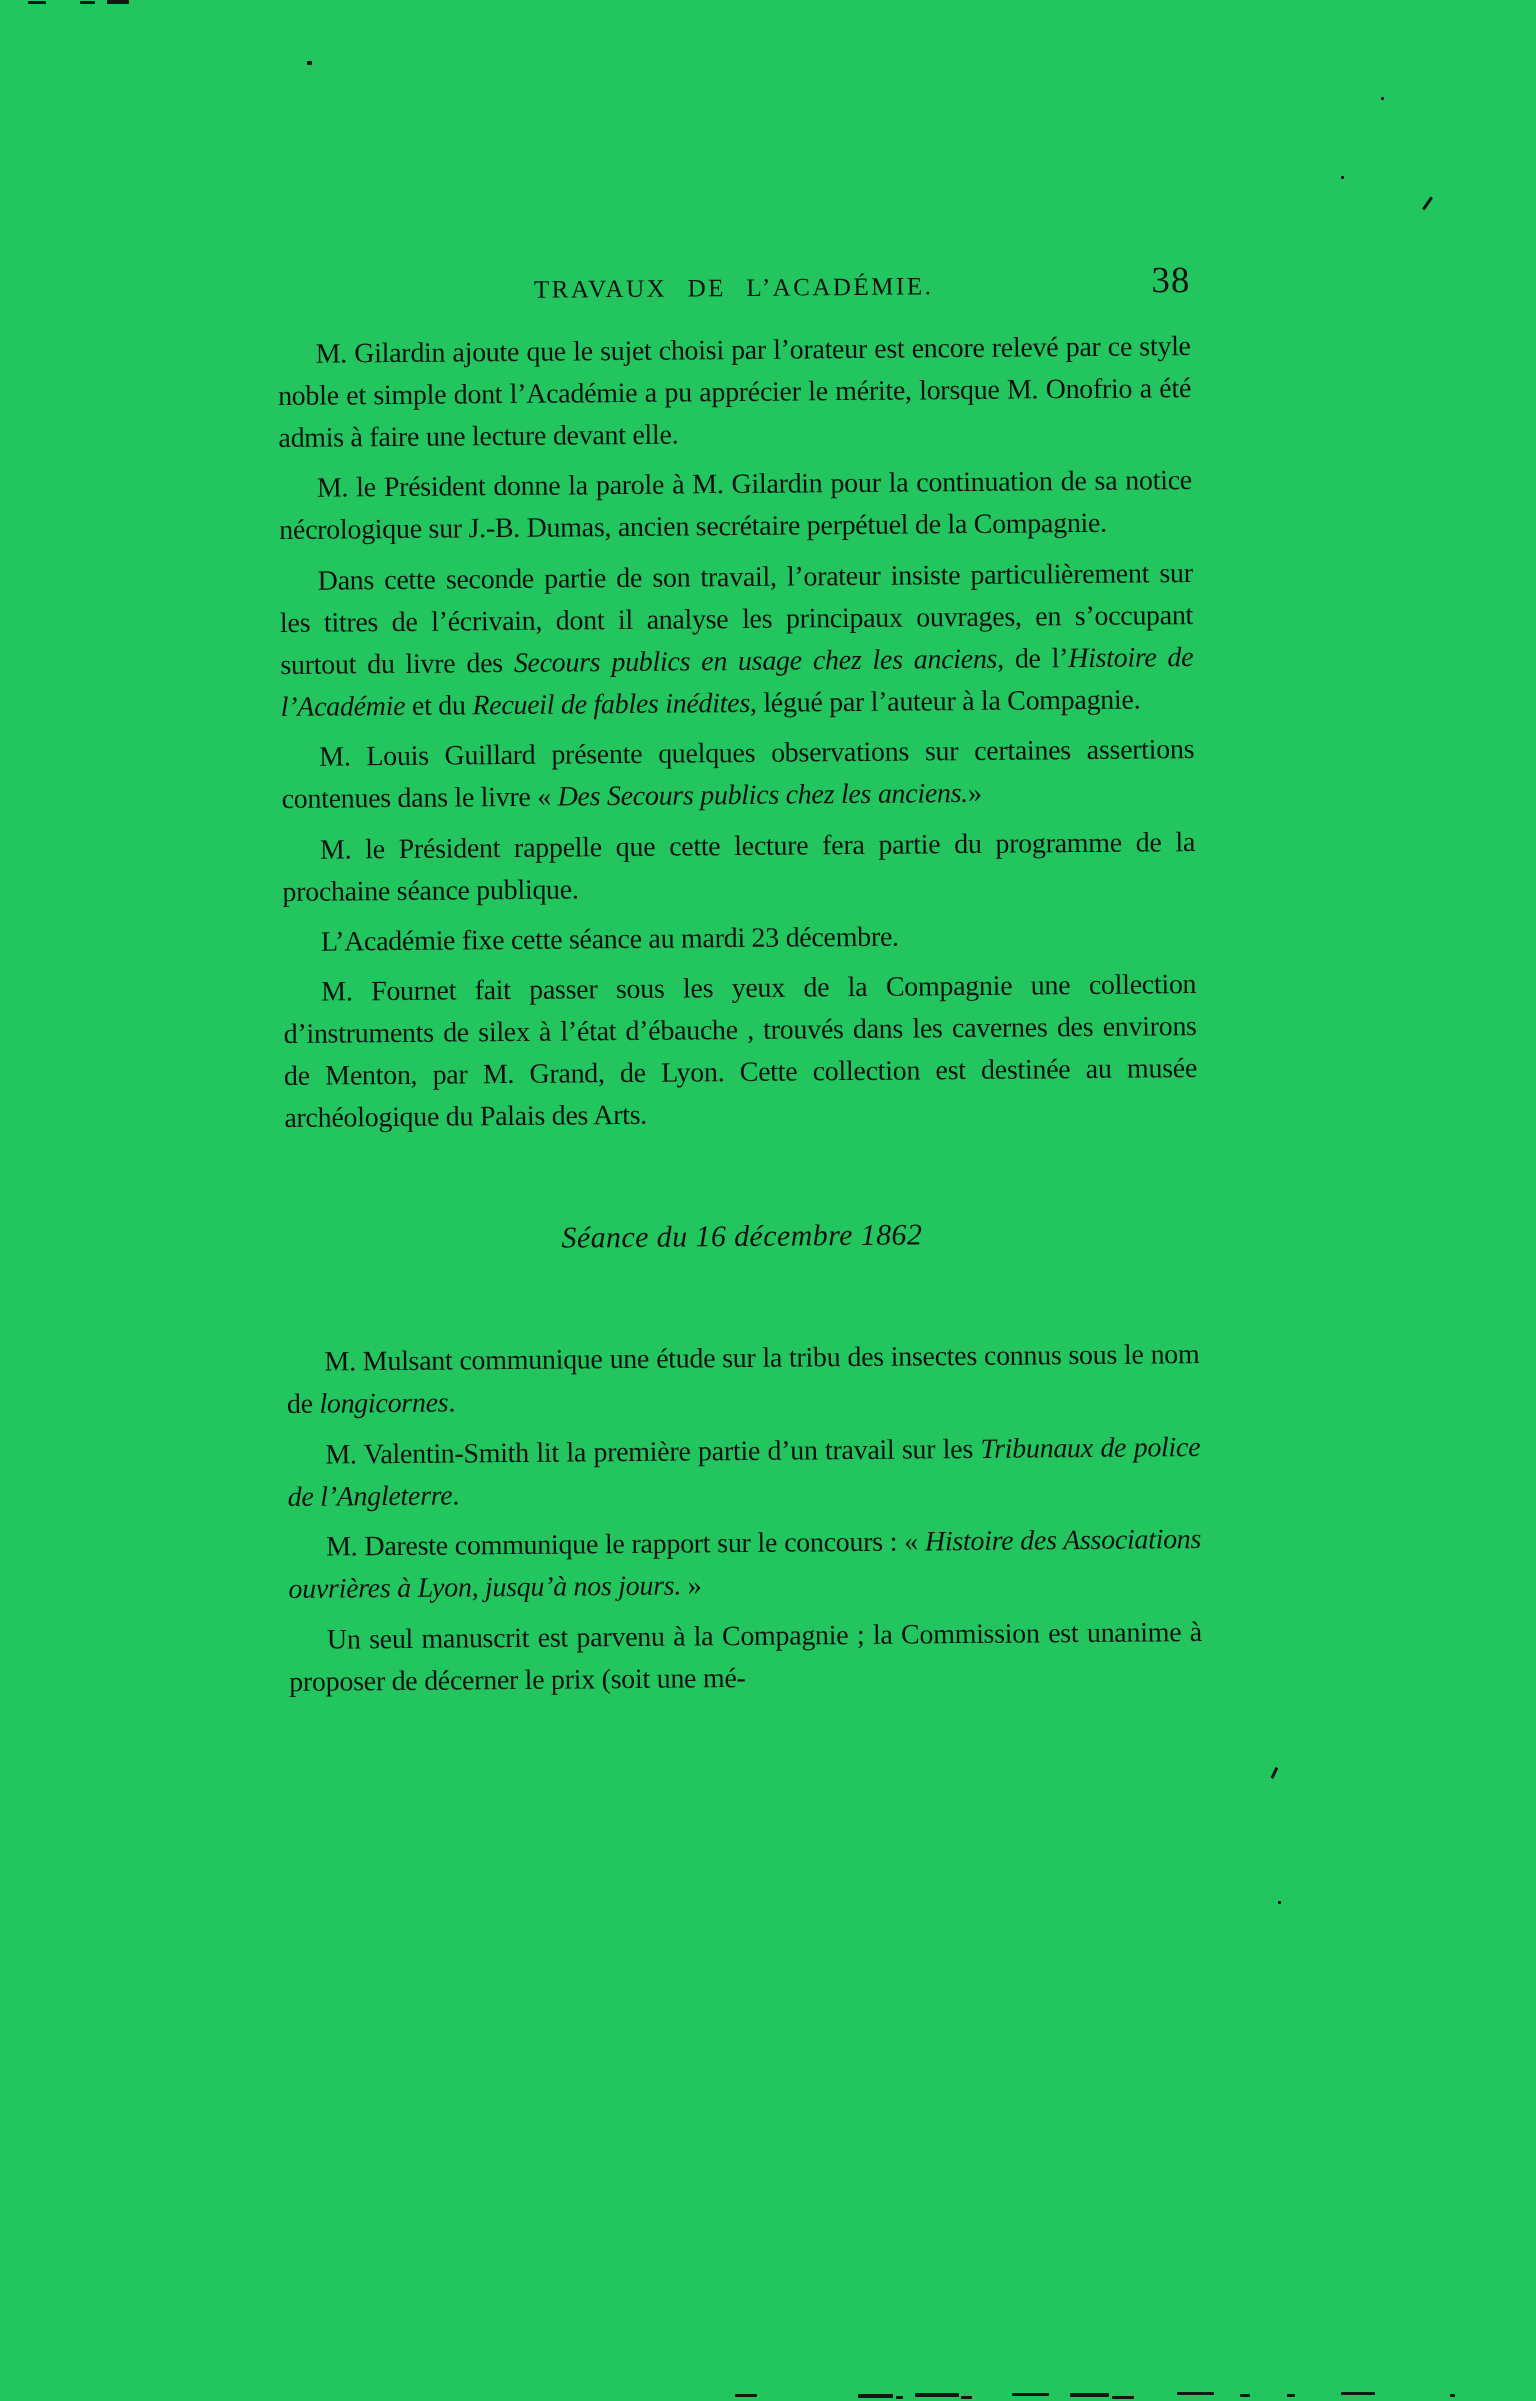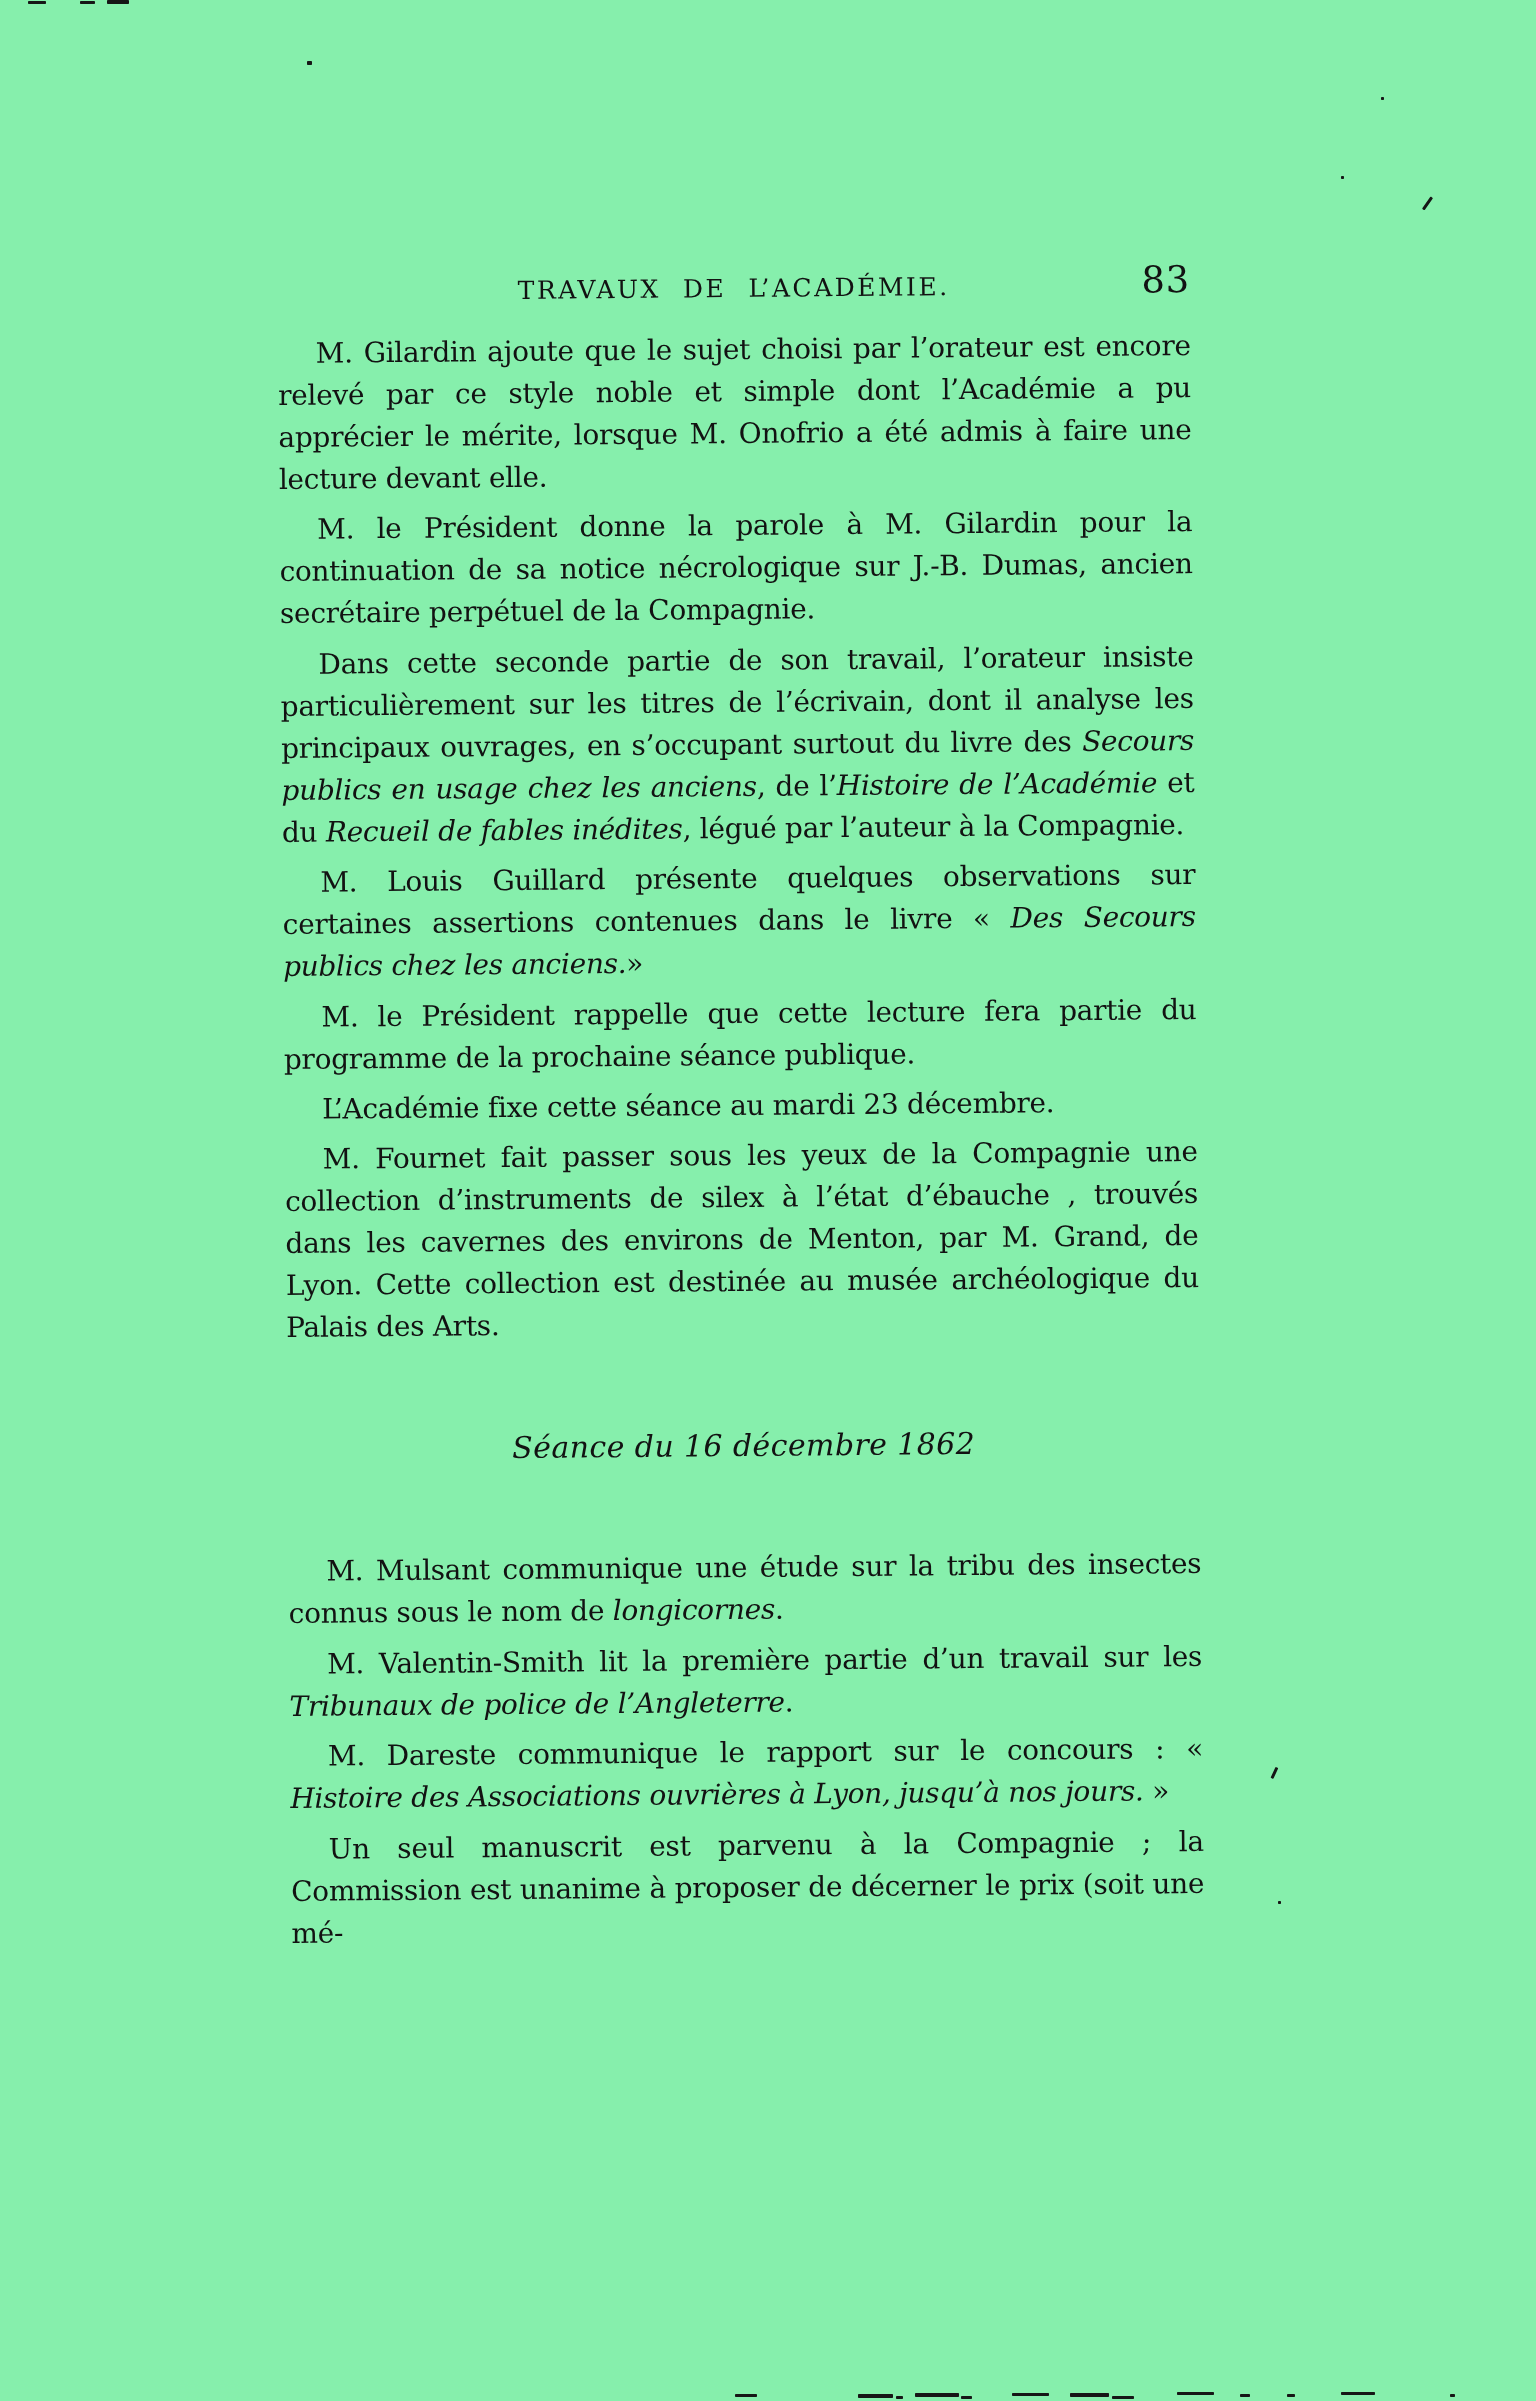--- a/index.html
+++ b/index.html
@@ -4,21 +4,21 @@
 <style>
   html,body{margin:0;padding:0;}
   body{
     width:1536px;height:2401px;
     background:#ffffff;
     position:relative;
     overflow:hidden;
     font-family:"DejaVu Serif","Liberation Serif",serif;
     color:#121212;
   }
-  .page{position:absolute;inset:0;background:#86efac;}
+  .page{position:absolute;inset:0;background:#22c55e;font-family:Liberation Serif, serif;}
   .text-block{
     position:absolute;
     left:277px;top:272px;width:913px;
     transform:rotate(-0.5deg);
     transform-origin:50% 0;
   }
   .header-row{position:relative;height:57px;}
   .running-title{
     text-align:center;
     font-size:25px;
@@ -59,21 +59,21 @@
 </style>
 </head>
 <body>
 
 <div class="page">
 
   <div class="text-block">
 
     <div class="header-row">
       <div class="running-title">TRAVAUX DE L’ACADÉMIE.</div>
-      <div class="page-number">83</div>
+      <div class="page-number">38</div>
     </div>
 
     <div class="body-text" id="body-text">
         <p><span>M. Gilardin ajoute que le sujet choisi par l’orateur est encore relevé par ce style noble et simple dont l’Académie a pu apprécier le mérite, lorsque M. Onofrio a été admis à faire une lecture devant elle.</span></p>
         <p><span>M. le Président donne la parole à M. Gilardin pour la continuation de sa notice nécrologique sur J.-B. Dumas, ancien secrétaire perpétuel de la Compagnie.</span></p>
         <p><span>Dans cette seconde partie de son travail, l’orateur insiste particulièrement sur les titres de l’écrivain, dont il analyse les principaux ouvrages, en s’occupant surtout du livre des </span><span class="it">Secours publics en usage chez les anciens</span><span>, de l’</span><span class="it">Histoire de l’Académie</span><span> et du </span><span class="it">Recueil de fables inédites</span><span>, légué par l’auteur à la Compagnie.</span></p>
         <p><span>M. Louis Guillard présente quelques observations sur certaines assertions contenues dans le livre « </span><span class="it">Des Secours publics chez les anciens.</span><span>»</span></p>
         <p><span>M. le Président rappelle que cette lecture fera partie du programme de la prochaine séance publique.</span></p>
         <p><span>L’Académie fixe cette séance au mardi 23 décembre.</span></p>
         <p><span>M. Fournet fait passer sous les yeux de la Compagnie une collection d’instruments de silex à l’état d’ébauche , trouvés dans les cavernes des environs de Menton, par M. Grand, de Lyon. Cette collection est destinée au musée archéologique du Palais des Arts.</span></p>

